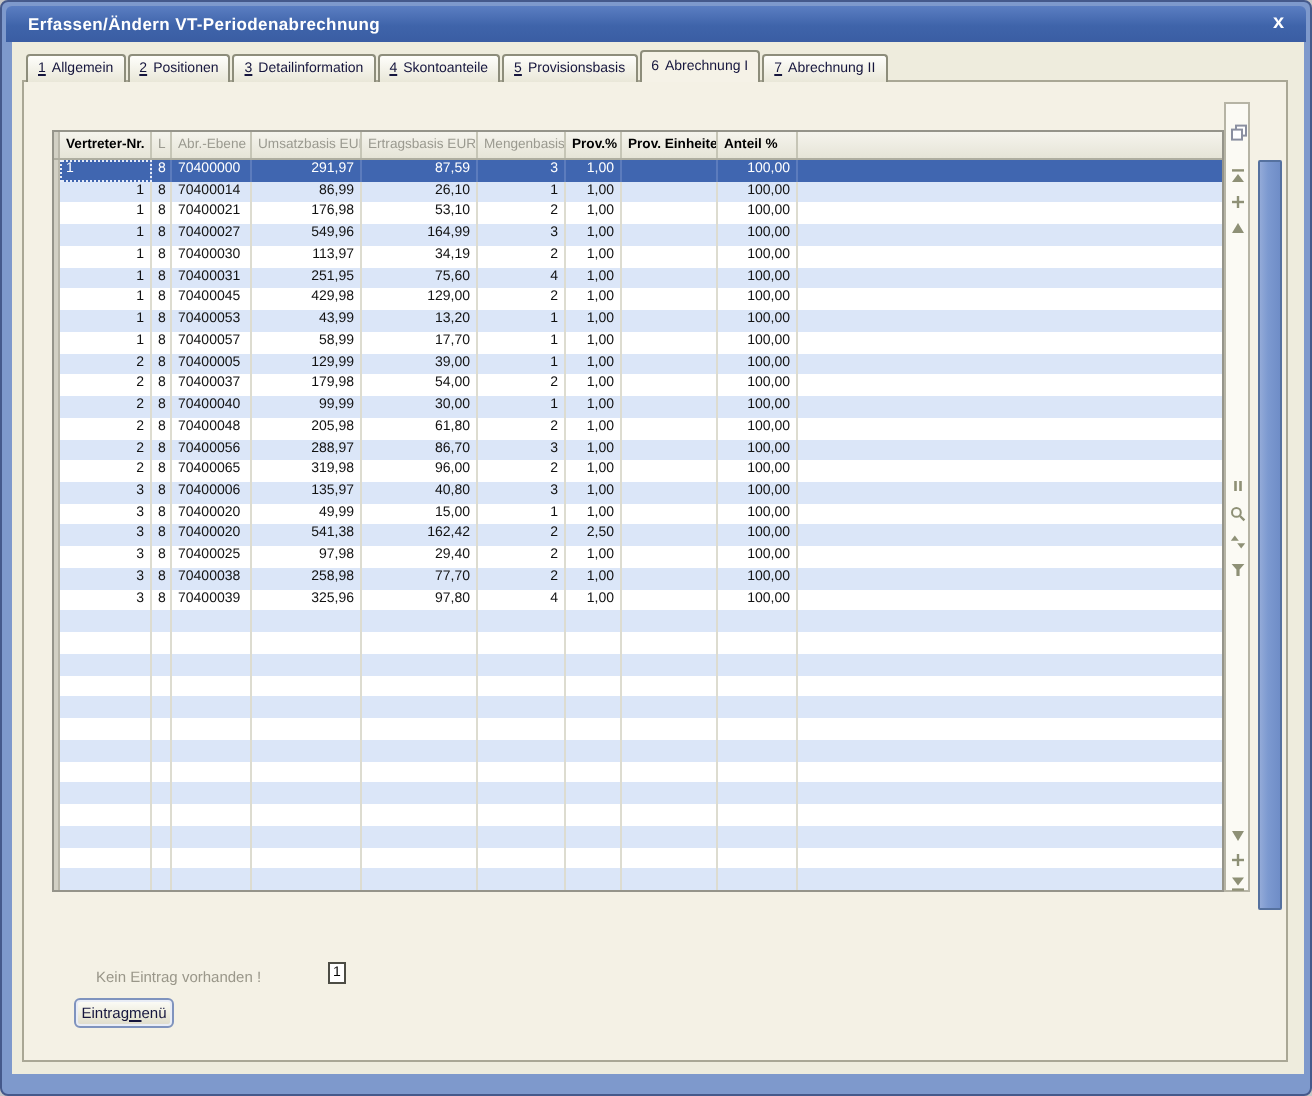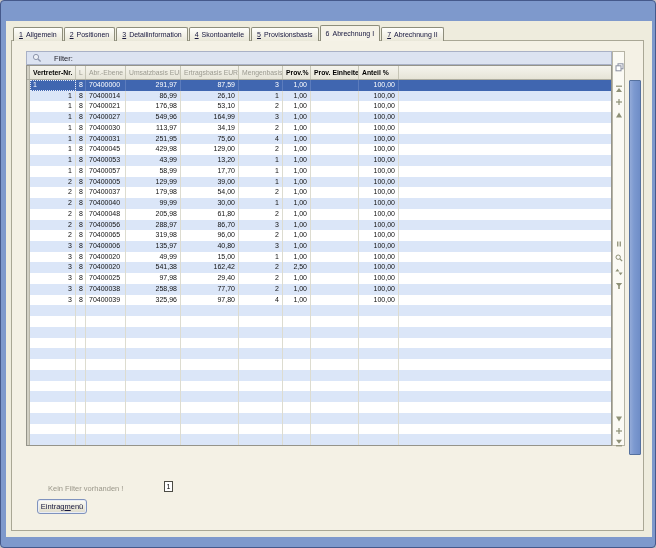--- a/index.html
+++ b/index.html
@@ -66,40 +66,35 @@
     font-size:7px;line-height:9px;text-align:center;color:#000;}
   #menu-btn{position:absolute;left:25px;top:458px;width:50px;height:15px;
     background:linear-gradient(180deg,#fdfdf9,#eceada 60%,#dddacb);
     border:1px solid #7f93be;border-radius:3px;font-size:7.5px;color:#15153d;
     text-align:center;line-height:13px;box-shadow:inset 0 0 0 1px #e9edf6;cursor:default;}
 </style>
 </head>
 <body>
 
 <div id="window">
+  <div id="titlebar">
+    <span id="title-text">Erfassen/Ändern VT-Periodenabrechnung</span>
+    <span id="close-btn">x</span>
+  </div>
   <div id="body">
     <div id="tab-bar">
         <div class="tab"><span class="mn">1</span><span class="lbl">Allgemein</span></div>
         <div class="tab"><span class="mn">2</span><span class="lbl">Positionen</span></div>
         <div class="tab"><span class="mn">3</span><span class="lbl">Detailinformation</span></div>
         <div class="tab"><span class="mn">4</span><span class="lbl">Skontoanteile</span></div>
         <div class="tab"><span class="mn">5</span><span class="lbl">Provisionsbasis</span></div>
         <div class="tab active"><span class="">6</span><span class="lbl">Abrechnung I</span></div>
         <div class="tab"><span class="mn">7</span><span class="lbl">Abrechnung II</span></div>
       </div>
     <div id="panel">
-      <div id="filterbar">
-        <span id="filter-search">
-          <svg width="10" height="10" viewBox="0 0 10 10">
-            <circle cx="4" cy="4" r="2.6" fill="#eef1f7" stroke="#8d96ab" stroke-width="1"></circle>
-            <line x1="6" y1="6" x2="8.6" y2="8.6" stroke="#8d96ab" stroke-width="1.4"></line>
-          </svg>
-        </span>
-        <span id="filter-label">Filter:</span>
-      </div>
       <div id="grid">
         <div id="grid-header">
             <div class="hmarker"></div>
             <div class="hcell black" style="width: 46px;">Vertreter-Nr.</div>
             <div class="hcell gray" style="width: 10px;">L</div>
             <div class="hcell gray" style="width: 40px;">Abr.-Ebene</div>
             <div class="hcell gray" style="width: 55px;">Umsatzbasis EUR</div>
             <div class="hcell gray" style="width: 58px;">Ertragsbasis EUR</div>
             <div class="hcell gray" style="width: 44px;">Mengenbasis</div>
             <div class="hcell black" style="width: 28px;">Prov.%</div>
@@ -591,20 +586,20 @@
               <rect x="1" y="3.4" width="6" height="1.2" fill="#8e9076"></rect>
             </svg></div>
           <div class="gicon" style="top: 381px;"><svg width="8" height="8" viewBox="0 0 8 8">
               <polygon points="1,0.8 7,0.8 4,4.8" fill="#8e9076"></polygon>
               <rect x="1" y="6.2" width="6" height="1.2" fill="#8e9076"></rect>
             </svg></div>
         </div>
       <div id="vscroll">
         <div id="vscroll-thumb"></div>
       </div>
-      <div id="no-entry">Kein Filter vorhanden !</div>
+      <div id="no-entry">Kein Eintrag vorhanden !</div>
       <div id="page-box">1</div>
       <div id="menu-btn">
         <span>Eintrag</span><span class="mn">m</span><span>enü</span>
       </div>
     </div>
   </div>
 </div>
 
 </body></html>

